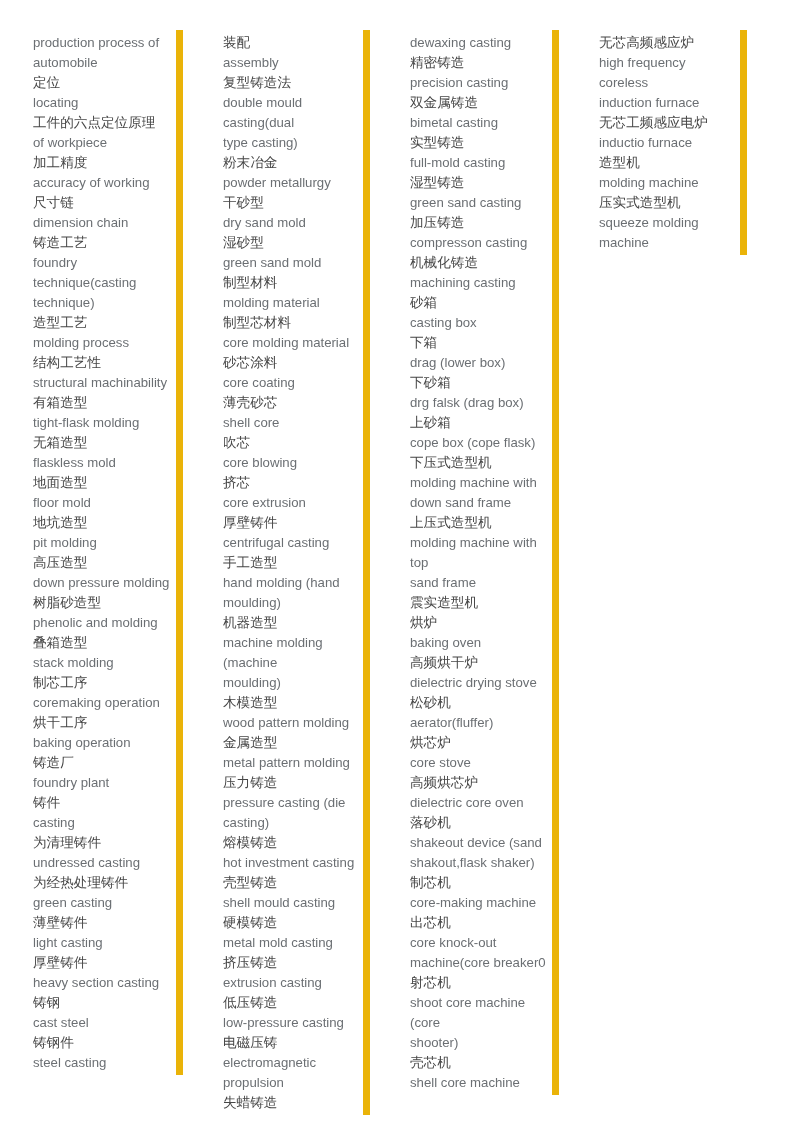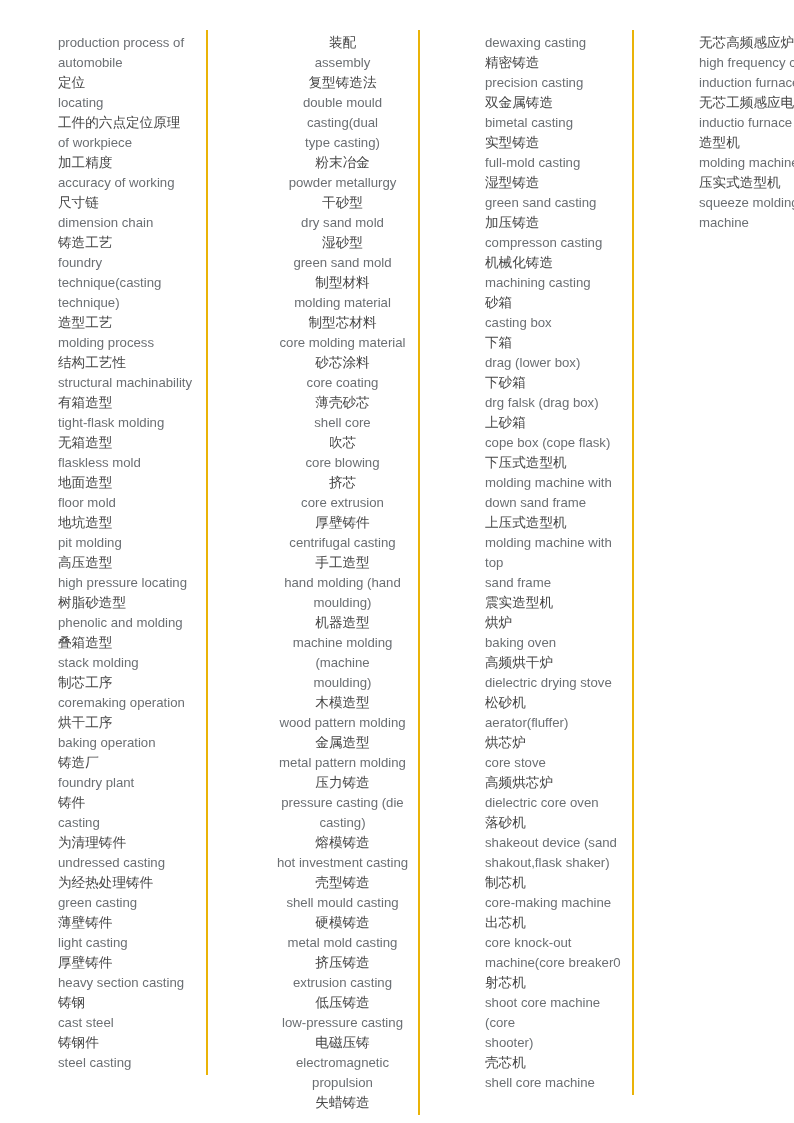--- a/index.html
+++ b/index.html
@@ -20,31 +20,30 @@
     background: #ffffff;
   }
   .columns {
     position: absolute;
     left: 30px;
     top: 30px;
     display: flex;
     align-items: flex-start;
   }
   .col {
-    border-right: 2px solid #eab308;
+    border-right: 7px solid #eab308;
     box-sizing: border-box;
     padding: 3px 6px 2px 3px;
     margin-right: 37px;
-    margin-left: 25px;
   }
   .col:last-child {
     margin-right: 0;
   }
   .col-1 { width: 153px; }
-  .col-2 { width: 150px; text-align: center; }
+  .col-2 { width: 150px; }
   .col-3 { width: 152px; }
   .col-4 { width: 151px; }
   .entry {
     margin: 0;
     padding: 0;
   }
   .term {
     font-size: 13.2px;
     line-height: 20px;
     color: #4a4a4a;
@@ -86,21 +85,21 @@
         <div class="entry term en">structural machinability</div>
         <div class="entry term zh">有箱造型</div>
         <div class="entry term en">tight-flask molding</div>
         <div class="entry term zh">无箱造型</div>
         <div class="entry term en">flaskless mold</div>
         <div class="entry term zh">地面造型</div>
         <div class="entry term en">floor mold</div>
         <div class="entry term zh">地坑造型</div>
         <div class="entry term en">pit molding</div>
         <div class="entry term zh">高压造型</div>
-        <div class="entry term en">high pressure locating</div>
+        <div class="entry term en">down pressure molding</div>
         <div class="entry term zh">树脂砂造型</div>
         <div class="entry term en">phenolic and molding</div>
         <div class="entry term zh">叠箱造型</div>
         <div class="entry term en">stack molding</div>
         <div class="entry term zh">制芯工序</div>
         <div class="entry term en">coremaking operation</div>
         <div class="entry term zh">烘干工序</div>
         <div class="entry term en">baking operation</div>
         <div class="entry term zh">铸造厂</div>
         <div class="entry term en">foundry plant</div>

